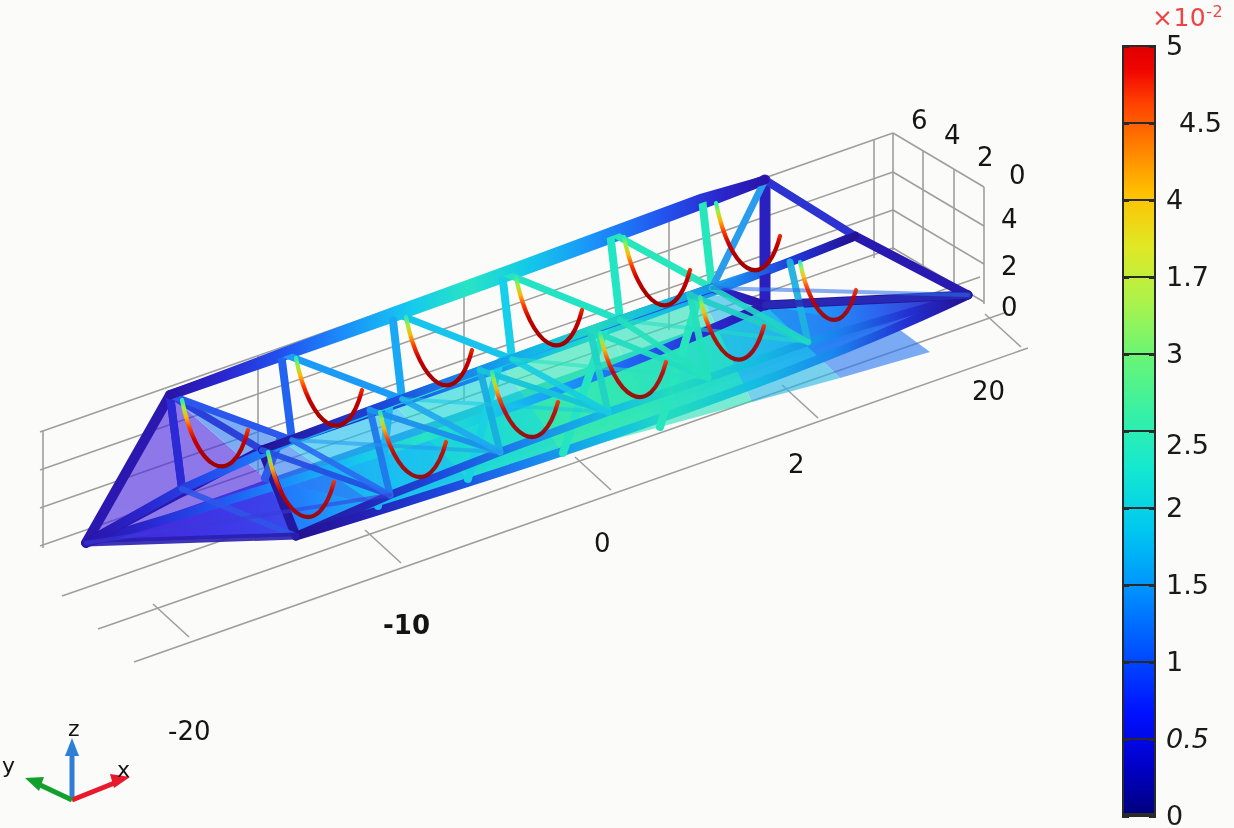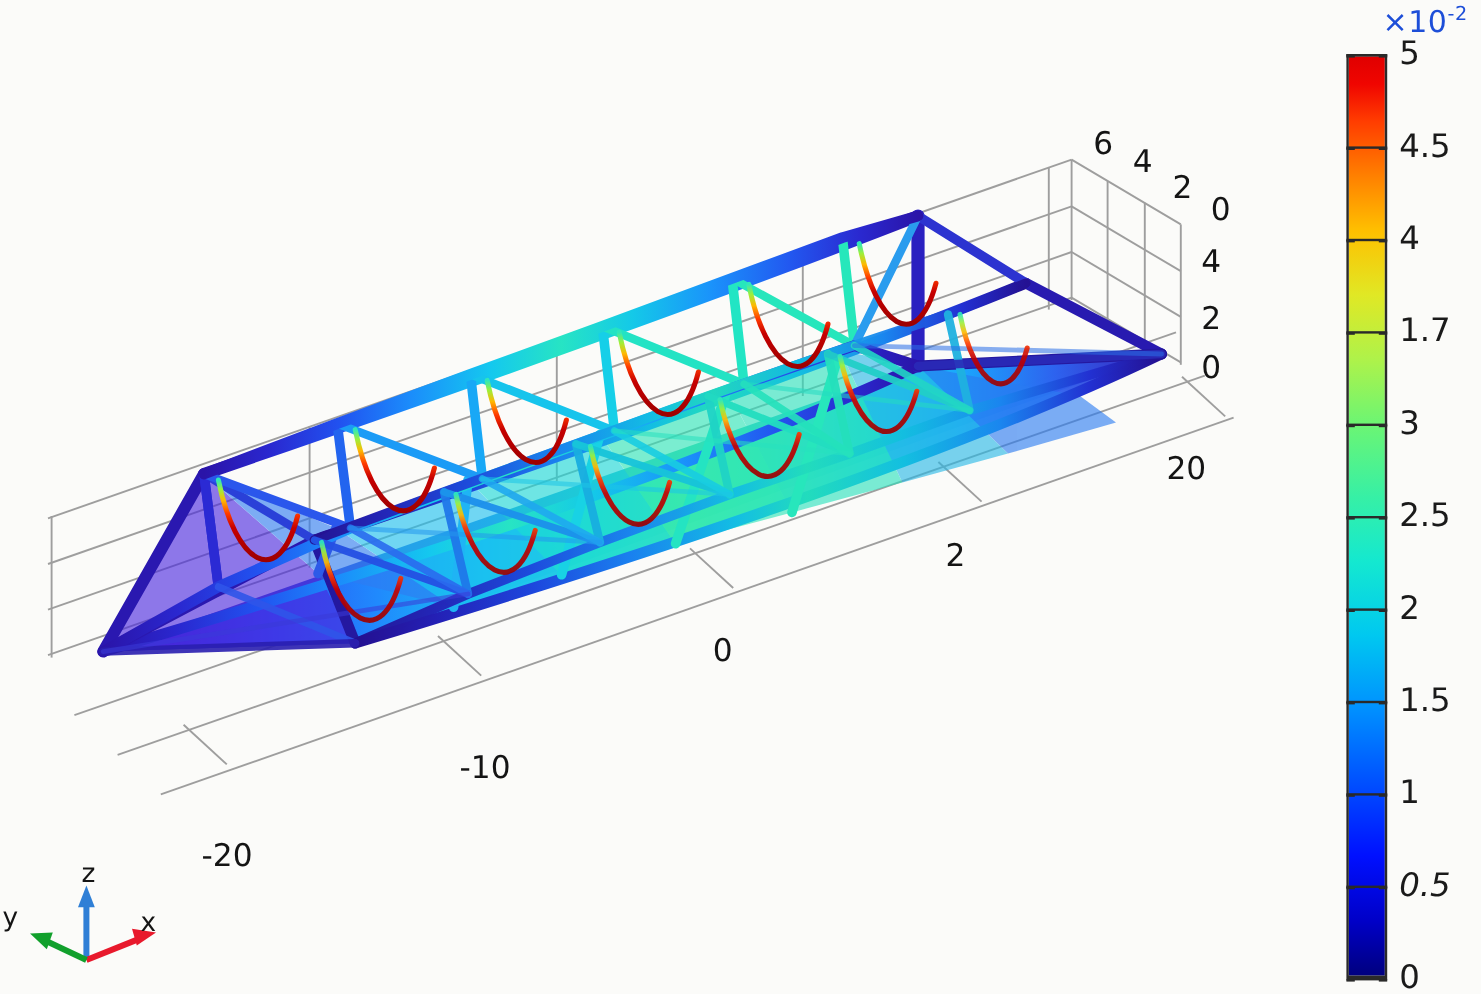--- a/index.html
+++ b/index.html
@@ -13,21 +13,21 @@
 
   
   #scene{position:absolute;left:0;top:0;width:1100px;height:828px;}
 
   
   #colorbar-group{
     position:absolute;left:1118px;top:0;width:116px;height:828px;
   }
   #cb-exp{
     position:absolute;left:34px;top:2px;
-    font-size:25px;color:#1d4ed8;white-space:nowrap;letter-spacing:.5px;
+    font-size:25px;color:#ef4444;white-space:nowrap;letter-spacing:.5px;
   }
   #cb-exp .sup{font-size:16px;vertical-align:super;}
   #cb-bar{
     position:absolute;left:4px;top:45px;width:34px;height:770px;
     border:2px solid #2a2a2a;box-sizing:border-box;
     background:linear-gradient(to top,
       #00007f 0%,
       #0000c8 6%,
       #0010ff 13%,
       #0050ff 21%,
@@ -286,22 +286,22 @@
       <path d="M716,203 C 730,272 764,296 780,236" stroke="url(#cableGrad)"></path>
       <path d="M268,452 C 282,520 318,542 334,482" stroke="url(#cableGrad)" opacity="0.92"></path>
       <path d="M380,412 C 394,480 430,502 446,442" stroke="url(#cableGrad)" opacity="0.92"></path>
       <path d="M492,372 C 506,440 542,462 558,402" stroke="url(#cableGrad)" opacity="0.92"></path>
       <path d="M600,333 C 614,400 650,422 666,362" stroke="url(#cableGrad)" opacity="0.92"></path>
       <path d="M700,297 C 714,362 748,384 764,326" stroke="url(#cableGrad)" opacity="0.92"></path>
       <path d="M800,262 C 812,322 842,342 856,290" stroke="url(#cableGrad)" opacity="0.9"></path>
     </g>
   </svg>
 
-  <div class="axlabel" style="left:168px;top:699px;">-20</div>
-  <div class="axlabel" style="left:383px;top:625px;">-10</div>
+  <div class="axlabel" style="left:168px;top:716px;">-20</div>
+  <div class="axlabel" style="left:383px;top:610px;font-weight:bold;">-10</div>
   <div class="axlabel" style="left:594px;top:528px;">0</div>
   <div class="axlabel" style="left:788px;top:449px;">2</div>
   <div class="axlabel" style="left:972px;top:376px;">20</div>
 
   <div class="axlabel" style="left:911px;top:105px;">6</div>
   <div class="axlabel" style="left:944px;top:120px;">4</div>
   <div class="axlabel" style="left:977px;top:142px;">2</div>
   <div class="axlabel" style="left:1009px;top:160px;">0</div>
 
   <div class="axlabel" style="left:1001px;top:204px;">4</div>
@@ -375,25 +375,25 @@
     <div class="cb-tick" style="top:738px;">
         <i></i>
         <b></b>
       </div>
     <div class="cb-tick" style="top:815px;">
         <i></i>
         <b></b>
       </div>
 
     <div class="cb-label" style="top:45px;">5</div>
-    <div class="cb-label" style="top:122px;">4.5</div>
+    <div class="cb-label" style="top:122px;margin-left:13px;">4.5</div>
     <div class="cb-label" style="top:199px;">4</div>
     <div class="cb-label" style="top:276px;">1.7</div>
     <div class="cb-label" style="top:353px;">3</div>
-    <div class="cb-label" style="top:430px;">2.5</div>
+    <div class="cb-label" style="top:444px;">2.5</div>
     <div class="cb-label" style="top:507px;">2</div>
     <div class="cb-label" style="top:584px;">1.5</div>
     <div class="cb-label" style="top:661px;">1</div>
     <div class="cb-label" style="top:738px;font-style:italic;">0.5</div>
     <div class="cb-label" style="top:815px;">0</div>
   </div>
 
 </div>
 
 </body></html>

